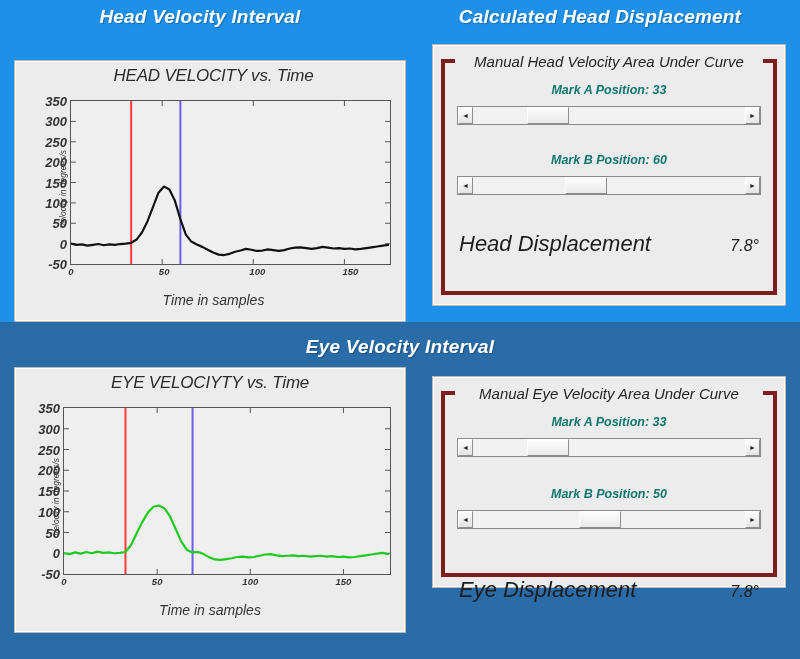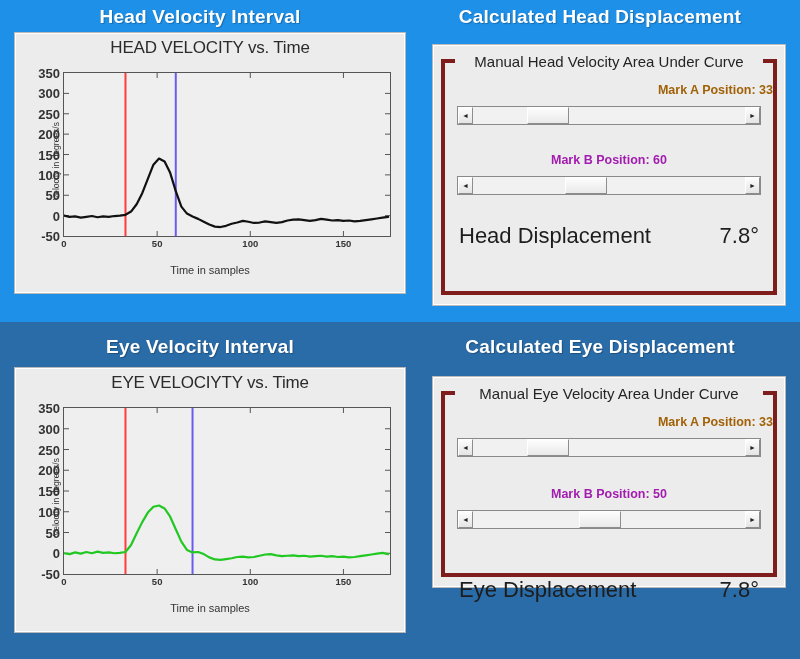--- a/index.html
+++ b/index.html
@@ -2,21 +2,21 @@
 <html><head>
 <meta charset="utf-8">
 <style>
   html,body{margin:0;padding:0;}
   body{
     width:800px;height:659px;
     background:#1e90e8;
     font-family:"Liberation Sans", sans-serif;
     overflow:hidden;
   }
-  .app{position:relative;width:800px;height:659px;}
+  .app{position:relative;width:800px;height:659px;font-style:italic;}
 
   
   .band{position:absolute;left:0;width:800px;box-sizing:border-box;}
   .band-top{top:0;height:322px;background:#1e90e8;}
   .band-bottom{top:322px;height:337px;background:#2a6ca8;}
 
   .band-title{
     width:100%;text-align:center;color:#ffffff;
     font-weight:bold;font-size:19px;letter-spacing:.2px;
     text-shadow:1px 1px 1px rgba(0,0,0,.25);
@@ -44,21 +44,21 @@
     margin:5px 0 0 0;letter-spacing:-.2px;white-space:nowrap;
   }
   .plot-wrap{position:relative;width:100%;height:205px;}
   .ylabel{
     position:absolute;left:2px;top:50%;
     transform:translateY(-50%) rotate(-90deg);
     transform-origin:center;
     font-size:8.5px;color:#333;white-space:nowrap;
   }
   .xlabel{
-    text-align:center;font-size:11px;color:#333;margin-top:1px;
+    text-align:center;font-size:14px;color:#333;margin-top:1px;
   }
   .ytick{
     position:absolute;right:100%;margin-right:4px;
     transform:translateY(-50%);
     font-size:13px;color:#333;white-space:nowrap;font-weight:bold;
   }
   .xtick{
     position:absolute;top:100%;margin-top:2px;
     transform:translateX(-50%);
     font-size:9.5px;color:#333;font-weight:bold;
@@ -81,22 +81,22 @@
   .gb-legend{
     position:absolute;top:-10px;left:10px;right:10px;
     background:#ececec;padding:0 4px;
     font-size:15px;color:#242424;text-align:center;
     white-space:nowrap;
   }
   .mark-label{
     text-align:center;font-size:12.5px;font-weight:bold;
     white-space:nowrap;
   }
-  .mark-a{color:#a16207;text-align:right;}
-  .mark-b{color:#a21caf;}
+  .mark-a{color:#0f766e;}
+  .mark-b{color:#0f766e;}
 
   
   .slider{
     position:relative;height:19px;
     background:#efefef;
     border:1px solid #8a8a8a;
     box-sizing:border-box;
     display:flex;align-items:stretch;
   }
   .sl-btn{
@@ -116,35 +116,35 @@
     border:1px solid #ffffff;
     border-right-color:#8d8d8d;border-bottom-color:#8d8d8d;
     box-sizing:border-box;
   }
 
   .disp-row{
     position:absolute;left:14px;right:14px;
     display:flex;align-items:baseline;justify-content:space-between;
     font-size:22px;color:#1d1d1d;
   }
-  .disp-val{font-size:22px;}
+  .disp-val{font-size:16px;}
 </style>
 </head>
 <body>
 
 <div class="app">
 
   <div class="band band-top">
     <div class="titles">
       <div class="band-title">Head Velocity Interval</div>
       <div class="band-title">Calculated Head Displacement</div>
     </div>
   </div>
 
-  <div class="panel chart-panel" style="left:14px;top:32px;width:392px;height:262px;">
+  <div class="panel chart-panel" style="left:14px;top:60px;width:392px;height:262px;padding-left:7px;">
     <div class="chart-title">HEAD VELOCITY vs. Time</div>
     <div class="plot-wrap">
       <div class="ylabel">Velocity in degrees/s</div>
       <div class="axes" id="head-axes" style="left:48px;top:14px;right:14px;bottom:26px;">
           <svg viewBox="0 0 326 163" preserveAspectRatio="none">
             <line x1="0" x2="5" y1="142.625" y2="142.625" stroke="#555" stroke-width="1"></line>
             <line x1="321" x2="326" y1="142.625" y2="142.625" stroke="#555" stroke-width="1"></line>
             <line x1="0" x2="5" y1="122.25" y2="122.25" stroke="#555" stroke-width="1"></line>
             <line x1="321" x2="326" y1="122.25" y2="122.25" stroke="#555" stroke-width="1"></line>
             <line x1="0" x2="5" y1="101.875" y2="101.875" stroke="#555" stroke-width="1"></line>
@@ -202,31 +202,30 @@
       <div class="mark-label mark-b" style="position:absolute;left:0;right:0;top:90px;">Mark B Position: 60</div>
 
       <div class="slider" style="position:absolute;left:12px;right:12px;top:113px;">
         <div class="sl-btn left">◄</div>
         <div class="sl-track">
           <div class="sl-thumb" style="left:34%;"></div>
         </div>
         <div class="sl-btn right">►</div>
       </div>
 
-      <div class="disp-row" style="top:160px;">
+      <div class="disp-row" style="top:168px;">
         <span>Head Displacement</span>
         <span class="disp-val">7.8°</span>
       </div>
     </div>
   </div>
 
   <div class="band band-bottom">
     <div class="titles">
       <div class="band-title">Eye Velocity Interval</div>
-      <div class="band-title">Calculated Eye Displacement</div>
     </div>
   </div>
 
   <div class="panel chart-panel" style="left:14px;top:367px;width:392px;height:266px;">
     <div class="chart-title">EYE VELOCIYTY vs. Time</div>
     <div class="plot-wrap" style="height:208px;">
       <div class="ylabel">Velocity in degrees/s</div>
       <div class="axes" id="eye-axes" style="left:48px;top:14px;right:14px;bottom:26px;">
           <svg viewBox="0 0 326 166" preserveAspectRatio="none">
             <line x1="0" x2="5" y1="145.25" y2="145.25" stroke="#555" stroke-width="1"></line>

